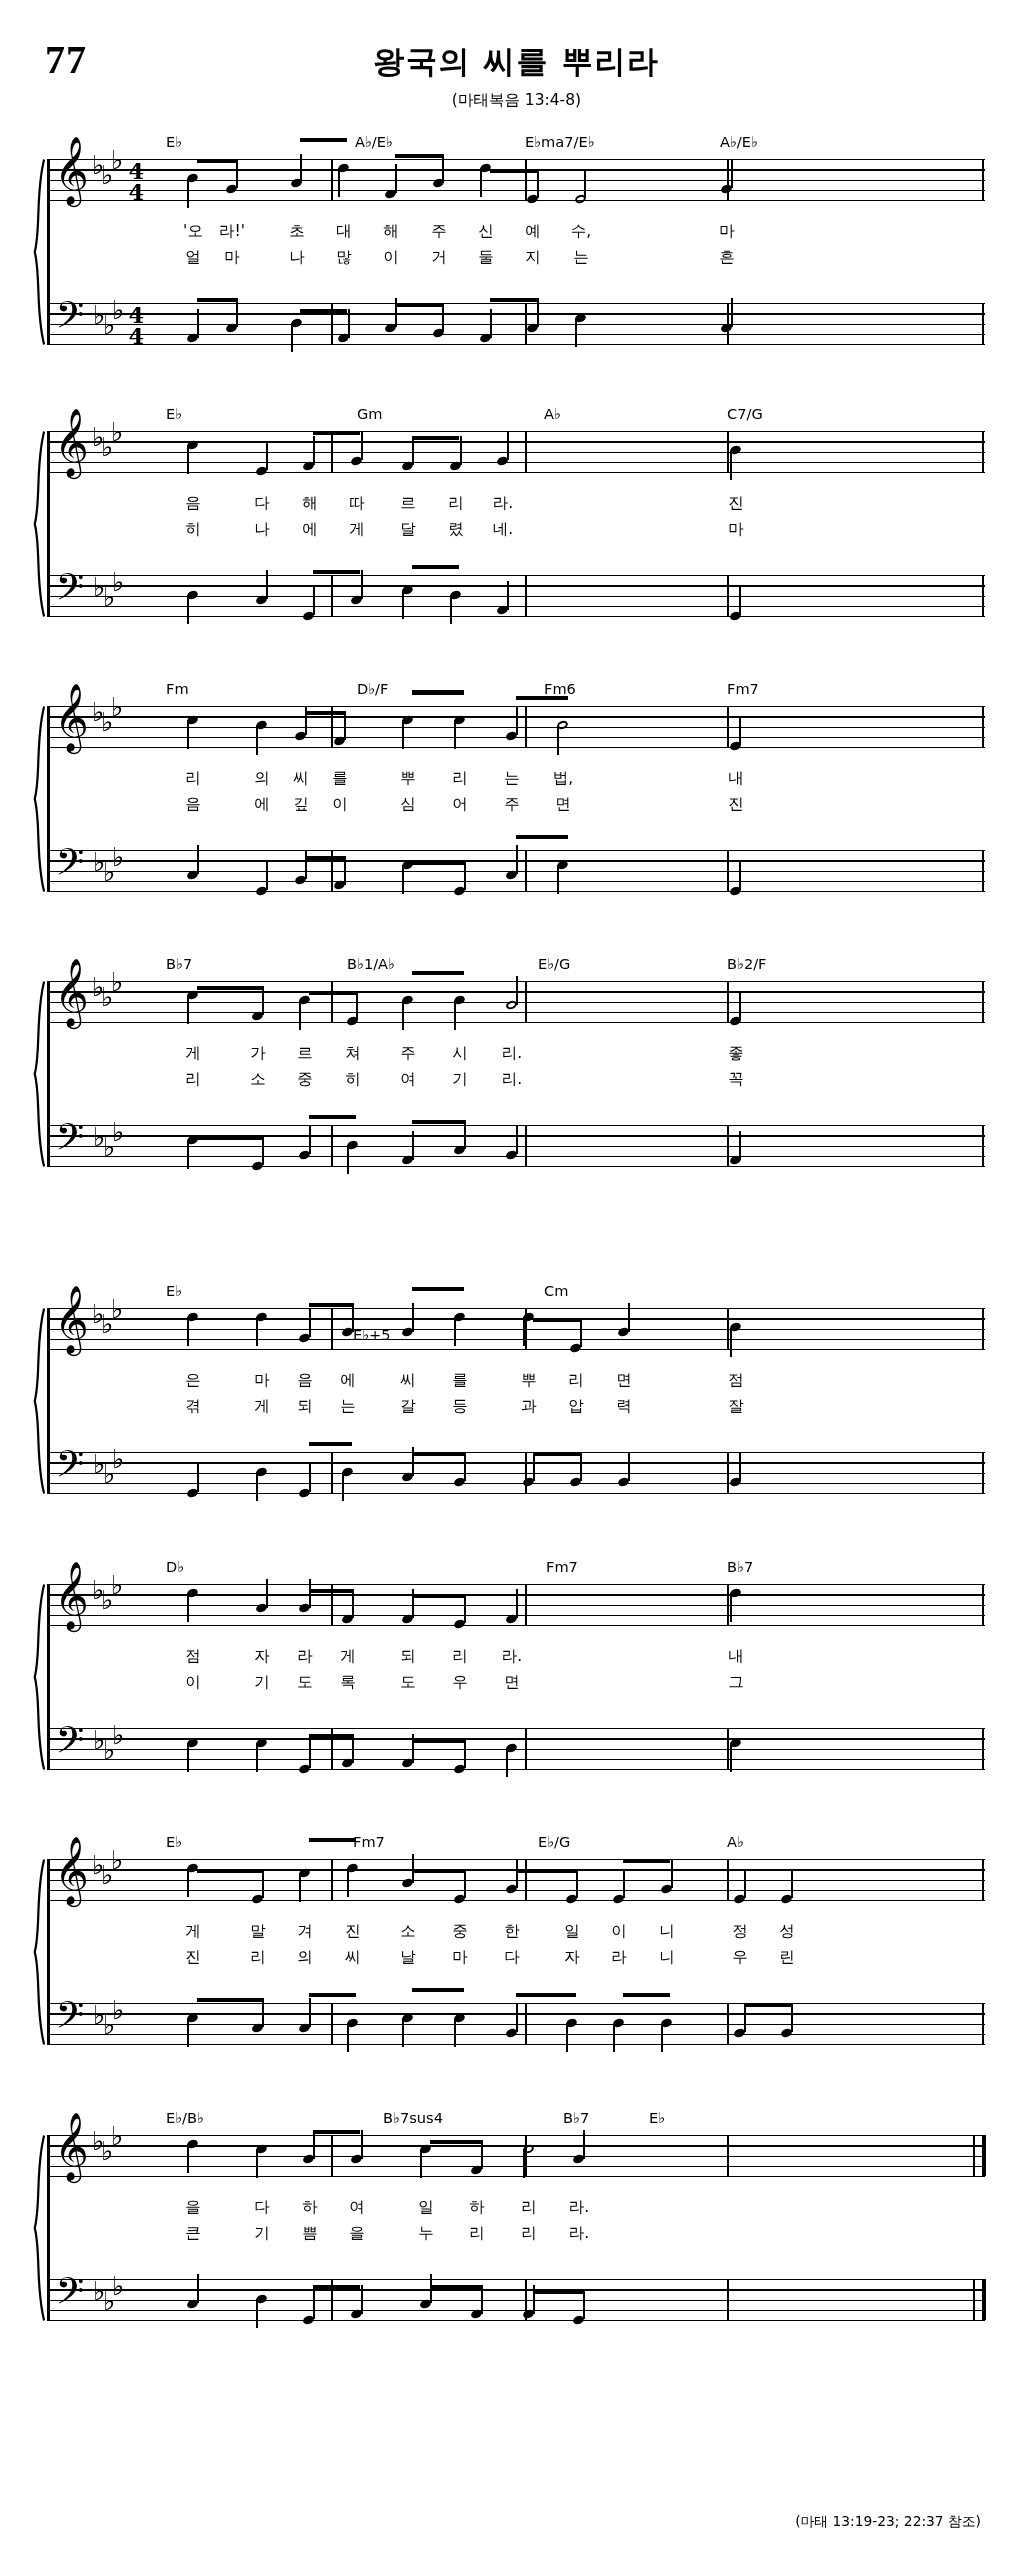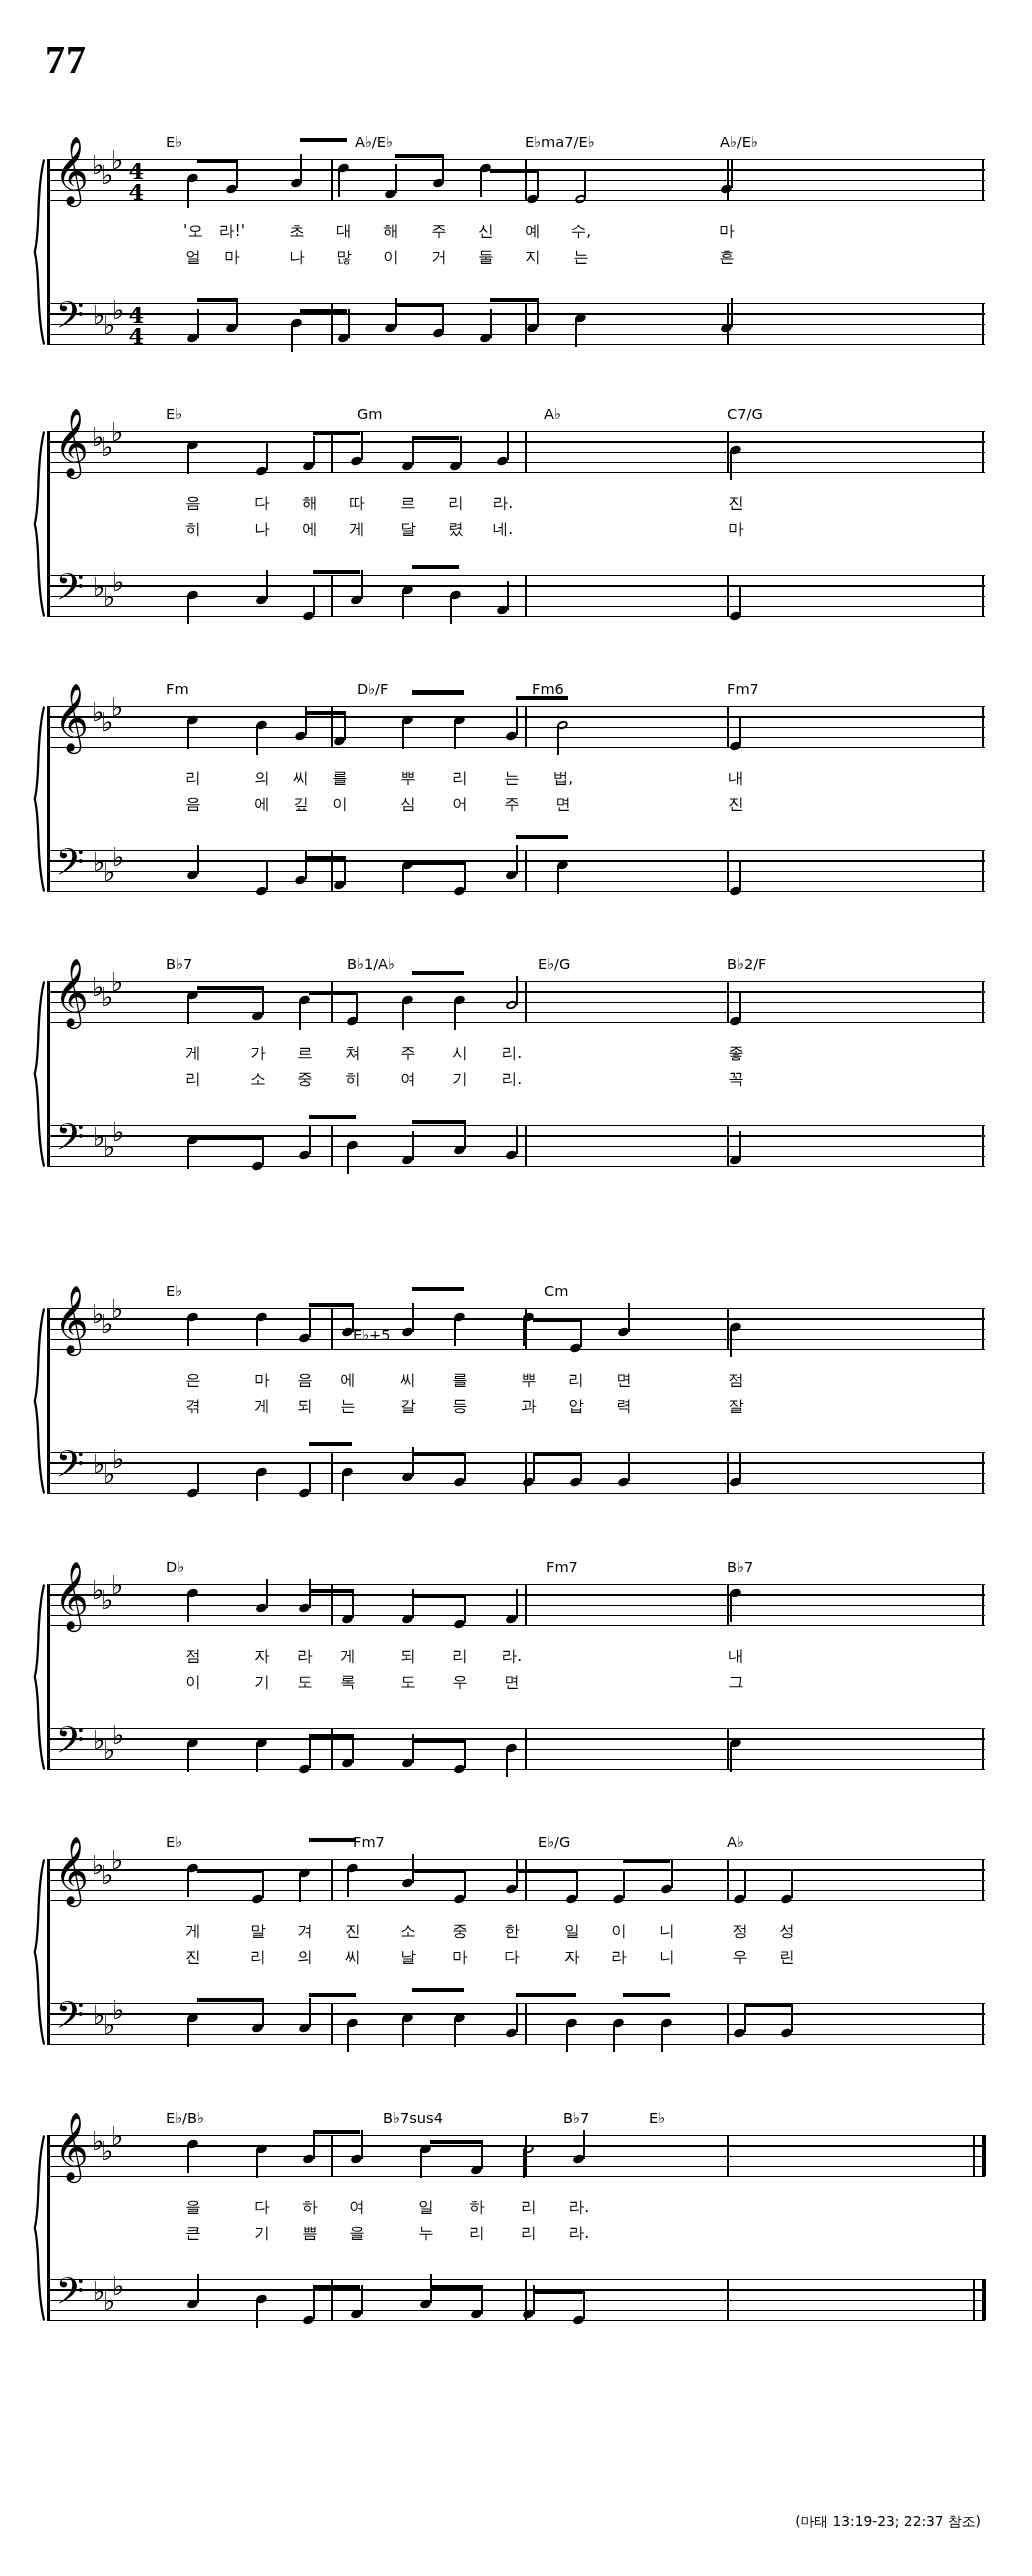--- a/index.html
+++ b/index.html
@@ -178,20 +178,22 @@
     height: 4.3px;
     background: #000;
   }
 </style>
 </head>
 <body>
 
 <div class="page">
 
   <div class="hymn-number">77</div>
+  <div class="title">왕국의 씨를 뿌리라</div>
+  <div class="subtitle">(마태복음 13:4-8)</div>
 
   <div id="systems-root">
       <div class="system" style="top: 133px;">
         <div class="chord" style="left: 119px; top: 0px;">E♭</div>
         <div class="chord" style="left: 308px; top: 0px;">A♭/E♭</div>
         <div class="chord" style="left: 478px; top: 0px;">E♭ma7/E♭</div>
         <div class="chord" style="left: 673px; top: 0px;">A♭/E♭</div>
         <div class="staff" style="top: 26px;">
           <div class="ln"></div>
           <div class="ln"></div>
@@ -395,21 +397,21 @@
         <div class="lyric" style="left: 263px; top: 114px;">에</div>
         <div class="lyric" style="left: 310px; top: 114px;">게</div>
         <div class="lyric" style="left: 361px; top: 114px;">달</div>
         <div class="lyric" style="left: 409px; top: 114px;">렸</div>
         <div class="lyric" style="left: 456px; top: 114px;">네.</div>
         <div class="lyric" style="left: 689px; top: 114px;">마</div>
       </div>
       <div class="system" style="top: 680px;">
         <div class="chord" style="left: 119px; top: 0px;">Fm</div>
         <div class="chord" style="left: 310px; top: 0px;">D♭/F</div>
-        <div class="chord" style="left: 485px; top: 0px;">Fm6</div>
+        <div class="chord" style="left: 497px; top: 0px;">Fm6</div>
         <div class="chord" style="left: 680px; top: 0px;">Fm7</div>
         <div class="staff" style="top: 26px;">
           <div class="ln"></div>
           <div class="ln"></div>
           <div class="ln"></div>
           <div class="ln"></div>
           <div class="ln"></div>
         </div>
         <div class="staff" style="top: 170px;">
           <div class="ln"></div>

